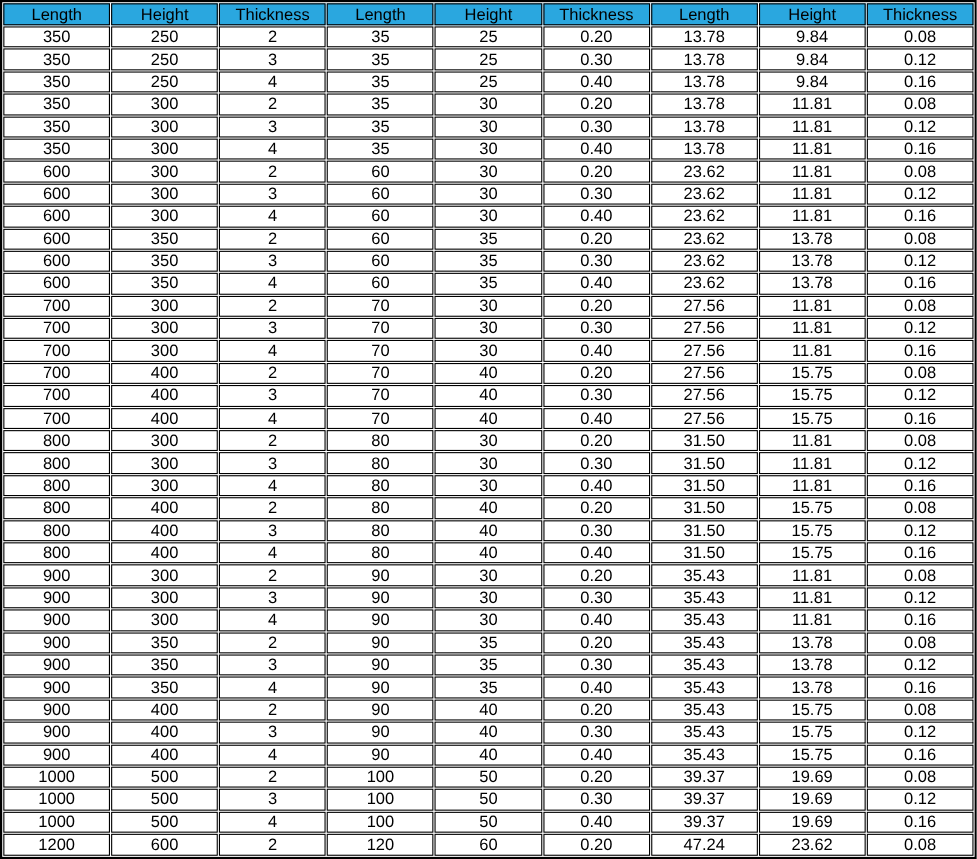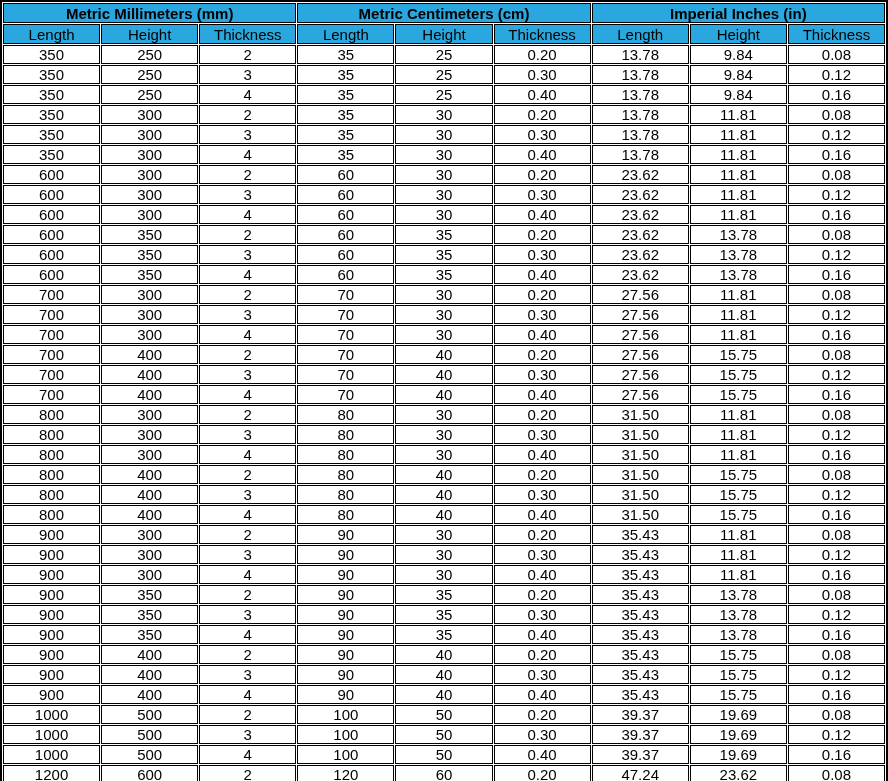--- a/index.html
+++ b/index.html
@@ -41,25 +41,20 @@
   table.conv tbody td {
     font-size: 15px;
     font-weight: normal;
   }
 </style>
 </head>
 <body>
 
 <table class="conv">
   <thead>
-    <tr>
-      <th class="section-title hdr" colspan="3" style="background: rgb(42, 167, 223); color: rgb(0, 0, 0);">Metric Millimeters (mm)</th>
-      <th class="section-title hdr" colspan="3" style="background: rgb(42, 167, 223); color: rgb(0, 0, 0);">Metric Centimeters (cm)</th>
-      <th class="section-title hdr" colspan="3" style="background: rgb(42, 167, 223); color: rgb(0, 0, 0);">Imperial Inches (in)</th>
-    </tr>
     <tr>
       <th class="col-header hdr" style="background: rgb(42, 167, 223); color: rgb(0, 0, 0);">Length</th>
       <th class="col-header hdr" style="background: rgb(42, 167, 223); color: rgb(0, 0, 0);">Height</th>
       <th class="col-header hdr" style="background: rgb(42, 167, 223); color: rgb(0, 0, 0);">Thickness</th>
       <th class="col-header hdr" style="background: rgb(42, 167, 223); color: rgb(0, 0, 0);">Length</th>
       <th class="col-header hdr" style="background: rgb(42, 167, 223); color: rgb(0, 0, 0);">Height</th>
       <th class="col-header hdr" style="background: rgb(42, 167, 223); color: rgb(0, 0, 0);">Thickness</th>
       <th class="col-header hdr" style="background: rgb(42, 167, 223); color: rgb(0, 0, 0);">Length</th>
       <th class="col-header hdr" style="background: rgb(42, 167, 223); color: rgb(0, 0, 0);">Height</th>
       <th class="col-header hdr" style="background: rgb(42, 167, 223); color: rgb(0, 0, 0);">Thickness</th>

